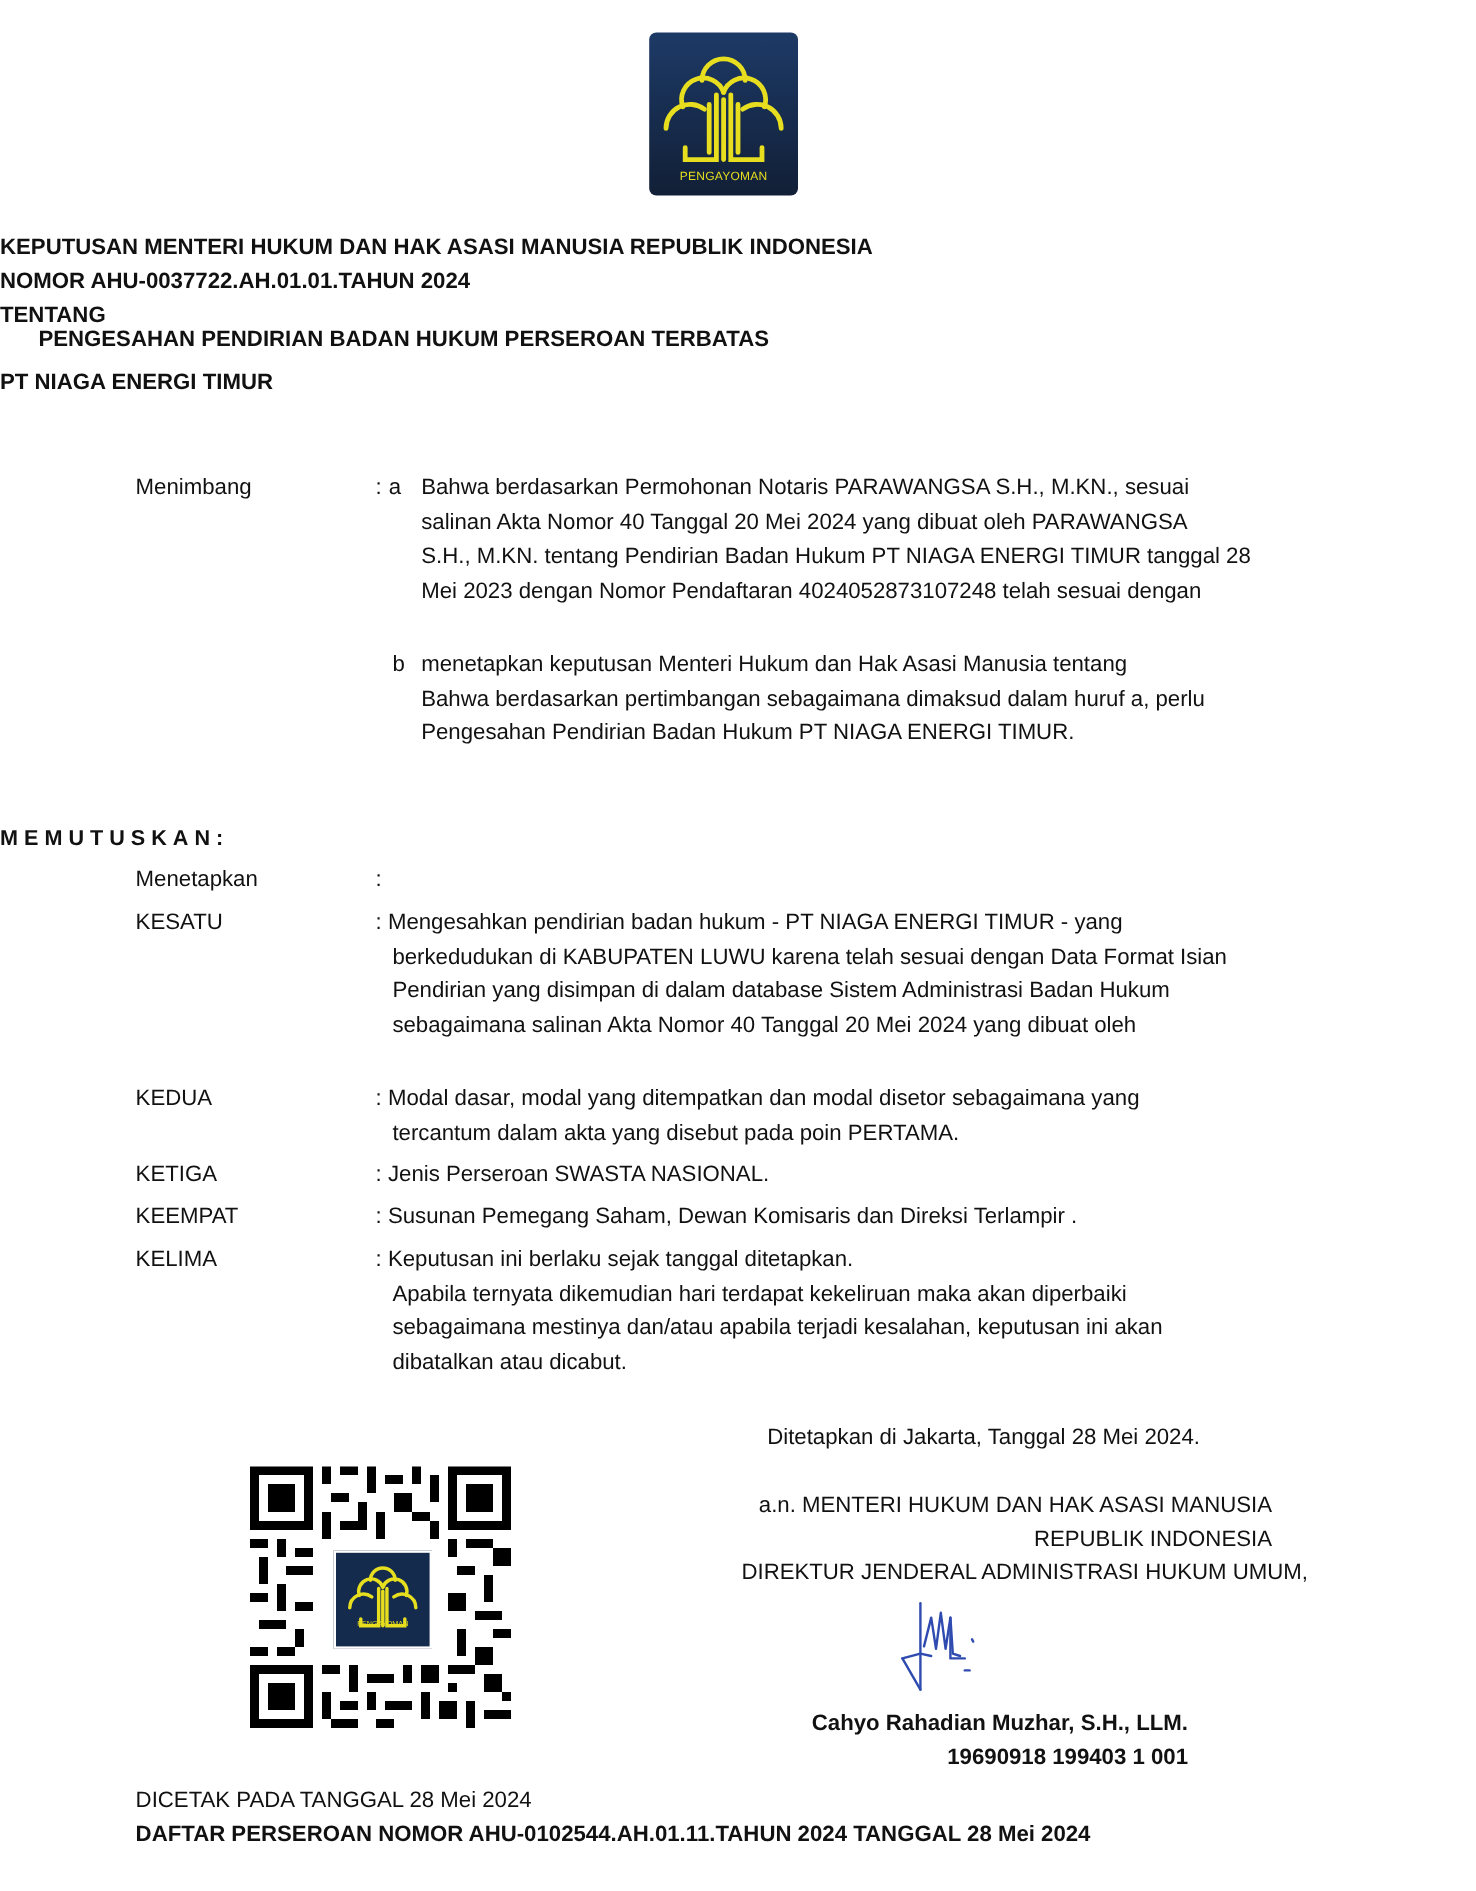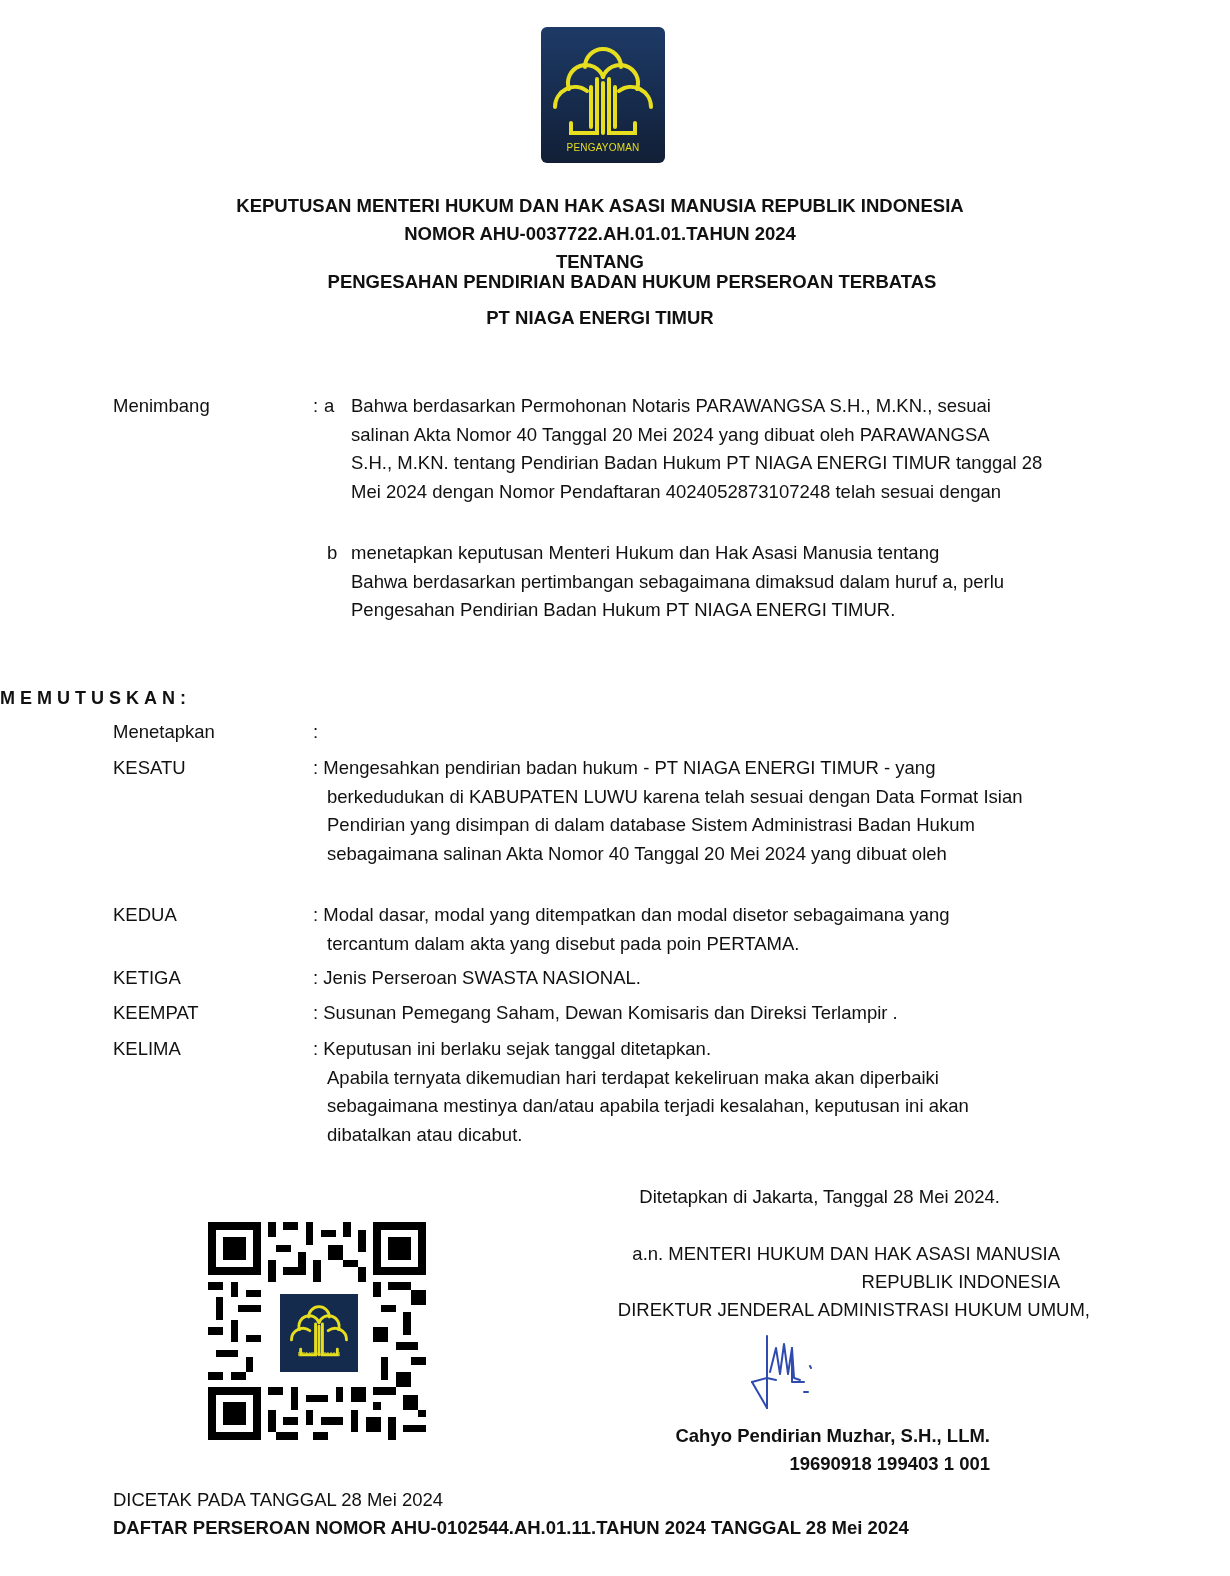--- a/index.html
+++ b/index.html
@@ -12,21 +12,21 @@
     left: 541px; top: 27px; width: 124px; height: 136px;
     background: linear-gradient(180deg, #1d3a66 0%, #162a4a 60%, #121f36 100%);
     border-radius: 6px;
   }
   .logo svg { position: absolute; left: 0; top: 0; }
   .logo-text {
     position: absolute; left: 0; right: 0; top: 115px; text-align: center;
     font-size: 10px; color: #e6de1e; letter-spacing: 0.2px;
   }
   .title {
-    left: 0; width: 1200px; text-align: center; font-weight: bold;
+    left: 0; width: 1200px; text-align: left; font-weight: bold;
     font-size: 18.5px; line-height: 28px;
   }
   .t1 { top: 192px; }
   .t2 { top: 220px; }
   .t3 { top: 248px; }
   .t4 { top: 268px; margin-left: 32px; }
   .t5 { top: 304px; }
   .body-text { font-size: 18.5px; line-height: 28.5px; }
   .label { left: 113px; }
   .colon { left: 313px; }
@@ -75,21 +75,21 @@
 <div class="abs title t4">PENGESAHAN PENDIRIAN BADAN HUKUM PERSEROAN TERBATAS</div>
 <div class="abs title t5">PT NIAGA ENERGI TIMUR</div>
 
 <div class="abs body-text label" style="top:392px">Menimbang</div>
 <div class="abs body-text colon" style="top:392px">:</div>
 <div class="abs body-text" style="left:324px; top:392px">a</div>
 <div class="abs body-text para" style="top:392px">
   <div>Bahwa berdasarkan Permohonan Notaris PARAWANGSA S.H., M.KN., sesuai</div>
   <div>salinan Akta Nomor 40 Tanggal 20 Mei 2024 yang dibuat oleh PARAWANGSA</div>
   <div>S.H., M.KN. tentang Pendirian Badan Hukum PT NIAGA ENERGI TIMUR tanggal 28</div>
-  <div>Mei 2024 dengan Nomor Pendaftaran 4024052873107248 telah sesuai dengan</div>
+  <div>Mei 2023 dengan Nomor Pendaftaran 4024052873107248 telah sesuai dengan</div>
 </div>
 <div class="abs body-text" style="left:327px; top:539px">b</div>
 <div class="abs body-text para" style="top:539px">
   <div>menetapkan keputusan Menteri Hukum dan Hak Asasi Manusia tentang</div>
   <div>Bahwa berdasarkan pertimbangan sebagaimana dimaksud dalam huruf a, perlu</div>
   <div>Pengesahan Pendirian Badan Hukum PT NIAGA ENERGI TIMUR.</div>
 </div>
 
 <div class="abs memutuskan">MEMUTUSKAN:</div>
 
@@ -138,21 +138,21 @@
     <path d="M27 6 L27 78"></path>
     <path d="M12 52 L27 48 L36 50"></path>
     <path d="M12 52 L27 78"></path>
     <path d="M30 42 L36 18 L40 44 L44 14 L48 44 L52 18 L54 48 L60 50"></path>
     <path d="M52 18 L52 52 L64 52"></path>
     <path d="M70 36 L71 38"></path>
     <path d="M64 62 L68 62"></path>
   </g>
 </svg>
 
-<div class="abs sign-line bold" style="left:560px; width:430px; top:1422px">Cahyo Pendirian Muzhar, S.H., LLM.</div>
+<div class="abs sign-line bold" style="left:560px; width:430px; top:1422px">Cahyo Rahadian Muzhar, S.H., LLM.</div>
 <div class="abs sign-line bold" style="left:560px; width:430px; top:1450px">19690918 199403 1 001</div>
 
 <div class="abs qr">
   <svg width="218" height="218" viewBox="0 0 29 29" shape-rendering="crispEdges">
     <g fill="#000">
 
       <path d="M0 0h7v7h-7z M1 1v5h5v-5z" fill-rule="evenodd"></path>
       <rect x="2" y="2" width="3" height="3"></rect>
       <path d="M22 0h7v7h-7z M23 1v5h5v-5z" fill-rule="evenodd"></path>
       <rect x="24" y="2" width="3" height="3"></rect>

